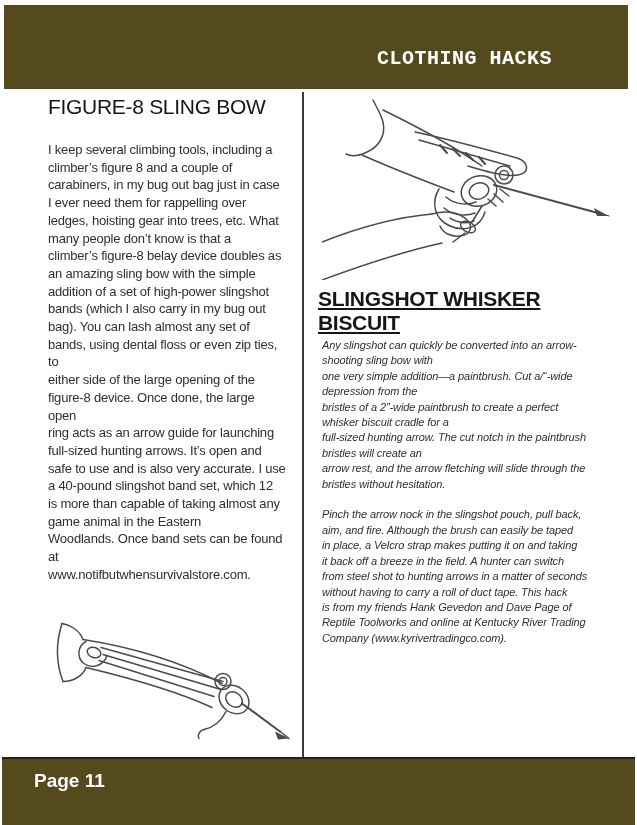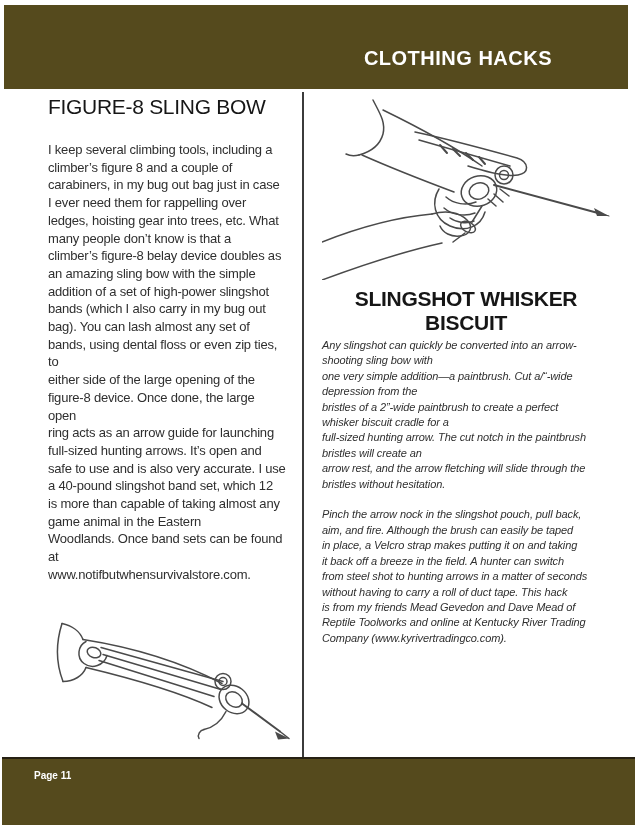--- a/index.html
+++ b/index.html
@@ -7,20 +7,21 @@
   body {
     position:relative;
     background:#ffffff;
     font-family:"Liberation Sans", sans-serif;
     color:var(--body_text,#2f2f2f);
     overflow:hidden;
   }
   .header-band {
     position:absolute; left:4px; top:5px; width:624px; height:84px;
     background:var(--band,#554a1d);
+    font-family:Liberation Mono, monospace;
   }
   .header-title {
     position:absolute; right:76px; top:42px;
     font-size:20px; font-weight:bold; letter-spacing:0.5px;
     color:#ffffff; white-space:nowrap;
   }
   .left-col-title {
     position:absolute; left:48px; top:95px;
     font-size:21px; font-weight:normal; letter-spacing:-0.3px;
     color:var(--title_text,#161616); white-space:nowrap;
@@ -28,41 +29,41 @@
   .left-body {
     position:absolute; left:48px; top:141px; width:252px;
     font-size:13px; line-height:17.7px; letter-spacing:-0.2px;
   }
   .right-illustration {
     position:absolute; left:322px; top:96px; width:290px; height:184px;
   }
   .right-col-title {
     position:absolute; left:318px; top:287px; width:296px;
     font-size:21px; font-weight:bold; letter-spacing:-0.3px; line-height:24px;
-    color:var(--title_text,#161616); text-align:center;
+    color:var(--title_text,#161616); text-align:left;text-decoration:underline;
   }
   .right-body {
     position:absolute; left:322px; top:338px; width:292px;
     font-size:11px; line-height:15.4px; letter-spacing:-0.1px;font-style:italic;
   }
   .column-divider {
     position:absolute; left:302px; top:92px; width:2px; height:665px;
     background:var(--divider,#3b3b3b);
   }
   .left-illustration {
     position:absolute; left:56px; top:596px; width:235px; height:155px;
   }
   .footer-band {
     position:absolute; left:2px; right:2px; top:757px; height:68px;
     background:var(--band,#554a1d);
     border-top:2px solid #262013;
   }
   .footer-page {
     position:absolute; left:32px; top:11px;
-    font-size:10px; font-weight:bold; color:#ffffff;
+    font-size:19px; font-weight:bold; color:#ffffff;
   }
   .tline { min-height:1em; white-space:nowrap; }
   svg .ink { stroke:#4a4a4a; fill:none; stroke-width:1.5; stroke-linecap:round; stroke-linejoin:round; }
 </style>
 </head>
 <body>
 
 <div class="header-band">
   <div class="header-title">CLOTHING HACKS</div>
 </div>
@@ -154,21 +155,21 @@
     <div class="tline">bristles will create an</div>
     <div class="tline">arrow rest, and the arrow fletching will slide through the</div>
     <div class="tline">bristles without hesitation.</div>
     <div class="tline">&nbsp;</div>
     <div class="tline">Pinch the arrow nock in the slingshot pouch, pull back,</div>
     <div class="tline">aim, and fire. Although the brush can easily be taped</div>
     <div class="tline">in place, a Velcro strap makes putting it on and taking</div>
     <div class="tline">it back off a breeze in the field. A hunter can switch</div>
     <div class="tline">from steel shot to hunting arrows in a matter of seconds</div>
     <div class="tline">without having to carry a roll of duct tape. This hack</div>
-    <div class="tline">is from my friends Mead Gevedon and Dave Mead of</div>
+    <div class="tline">is from my friends Hank Gevedon and Dave Page of</div>
     <div class="tline">Reptile Toolworks and online at Kentucky River Trading</div>
     <div class="tline">Company (www.kyrivertradingco.com).</div>
   </div>
 
 <svg class="left-illustration" viewBox="0 0 235 152" aria-hidden="true">
   <g class="ink">
 
     <path d="M6,26 C0,45 0,66 7,84"></path>
     <path d="M6,26 C16,28 24,34 27,42"></path>
     <path d="M7,84 C18,84 27,78 30,70"></path>

